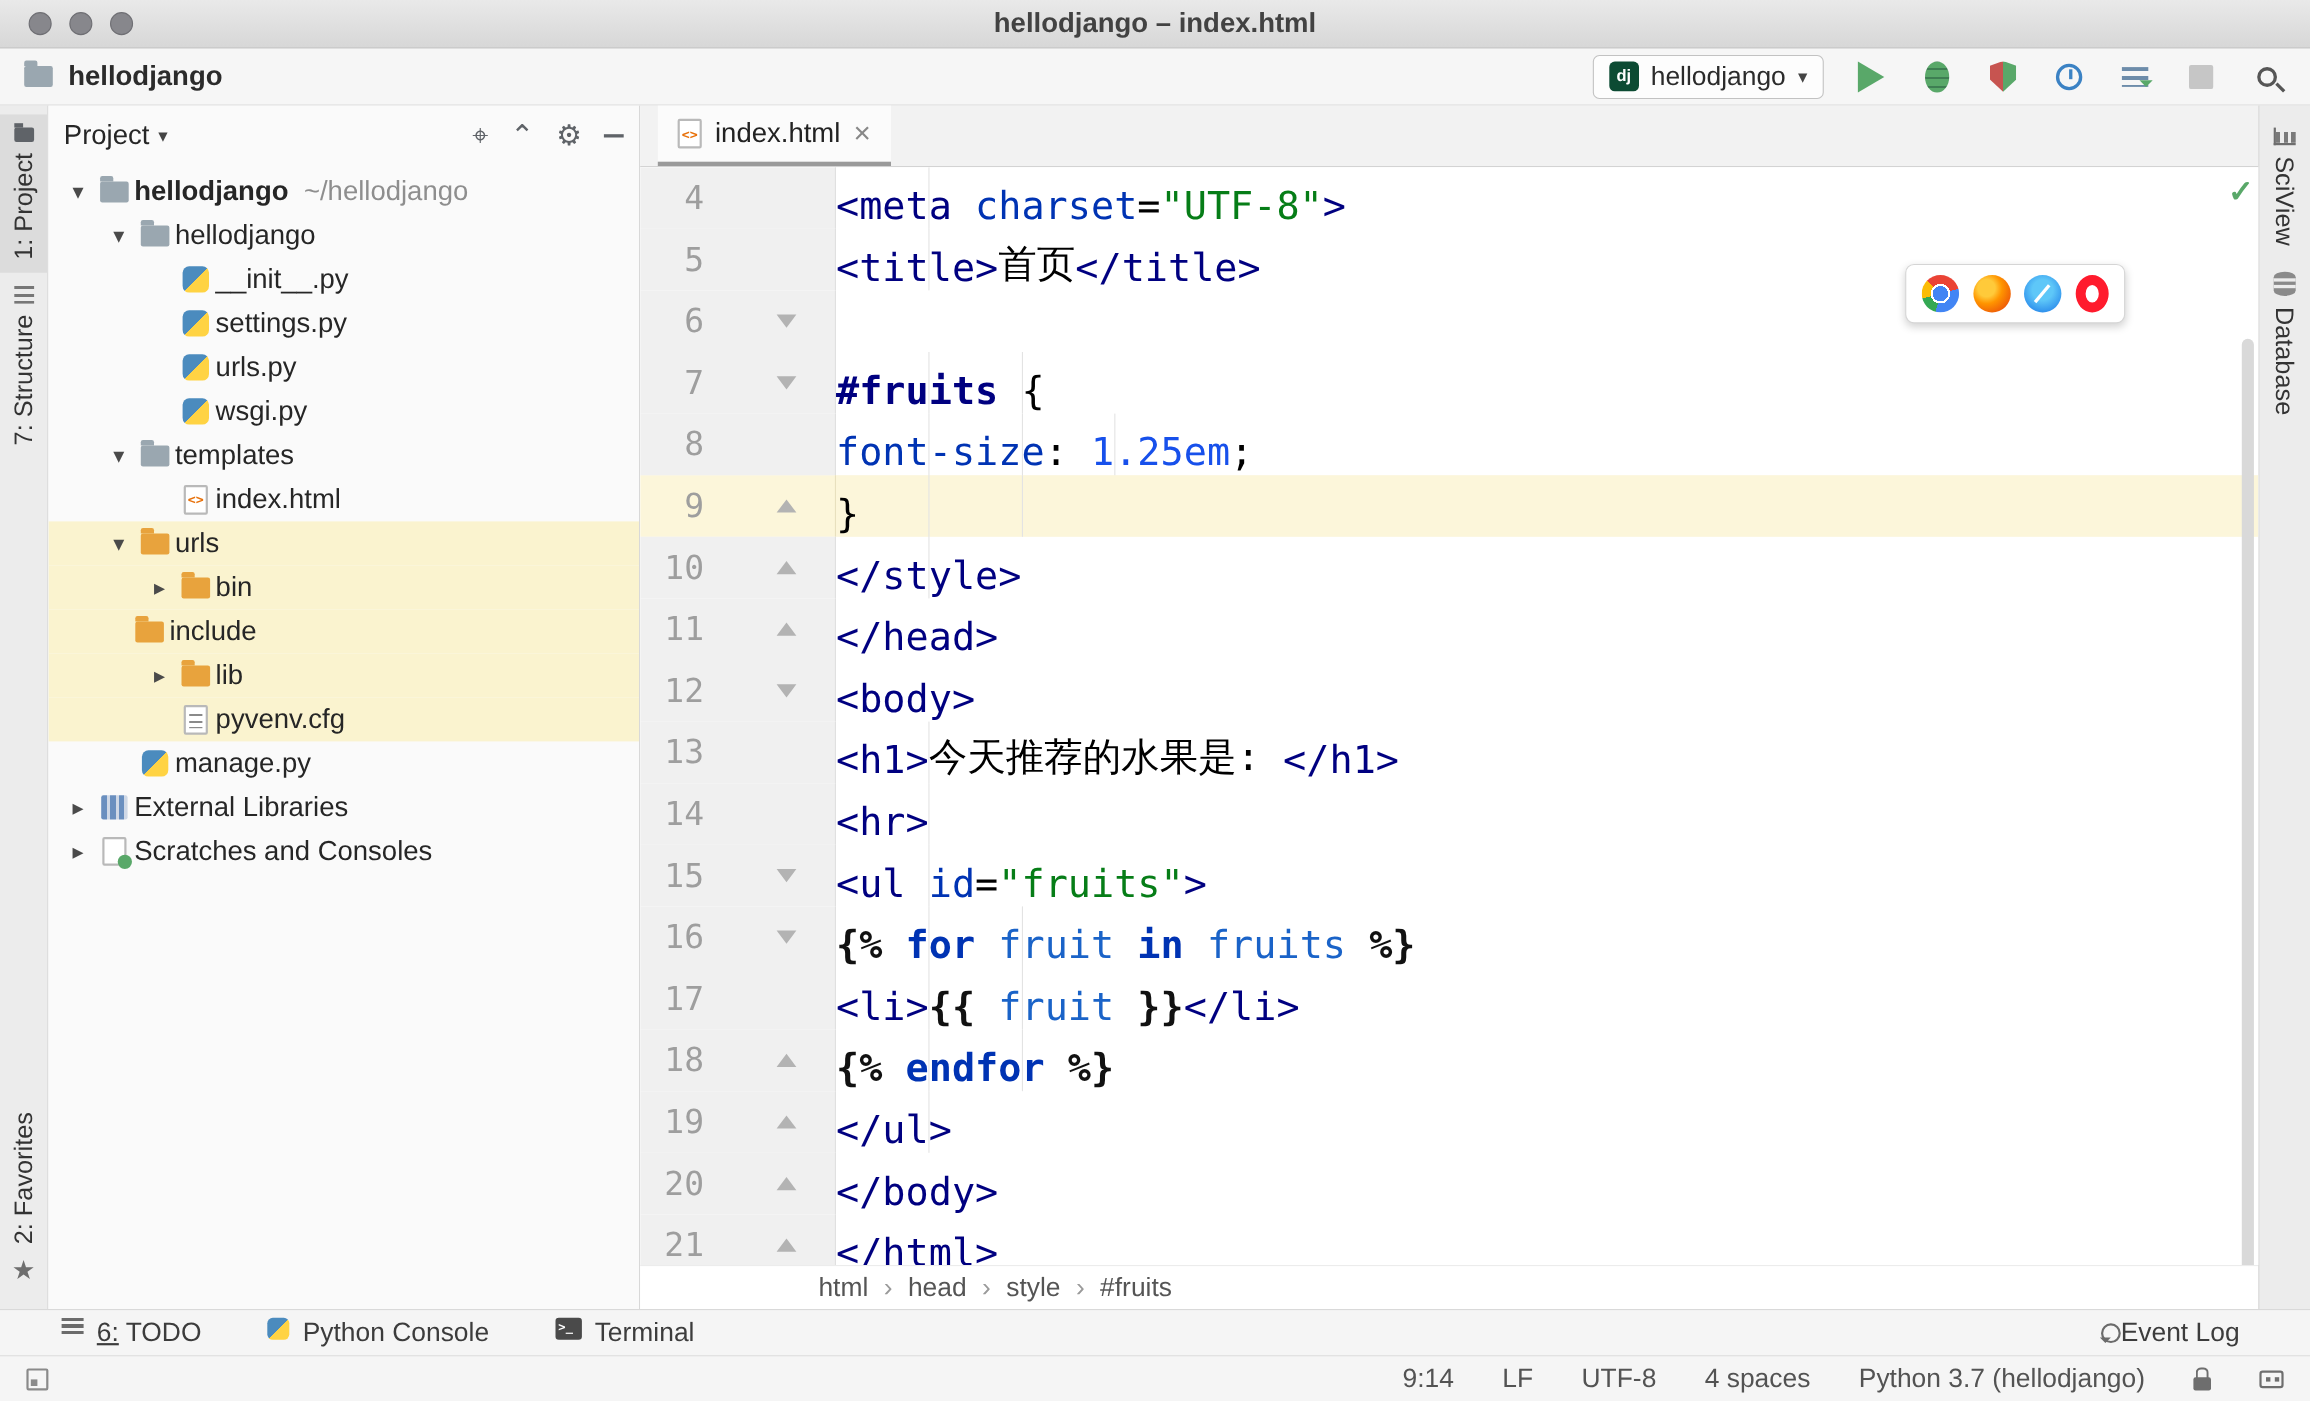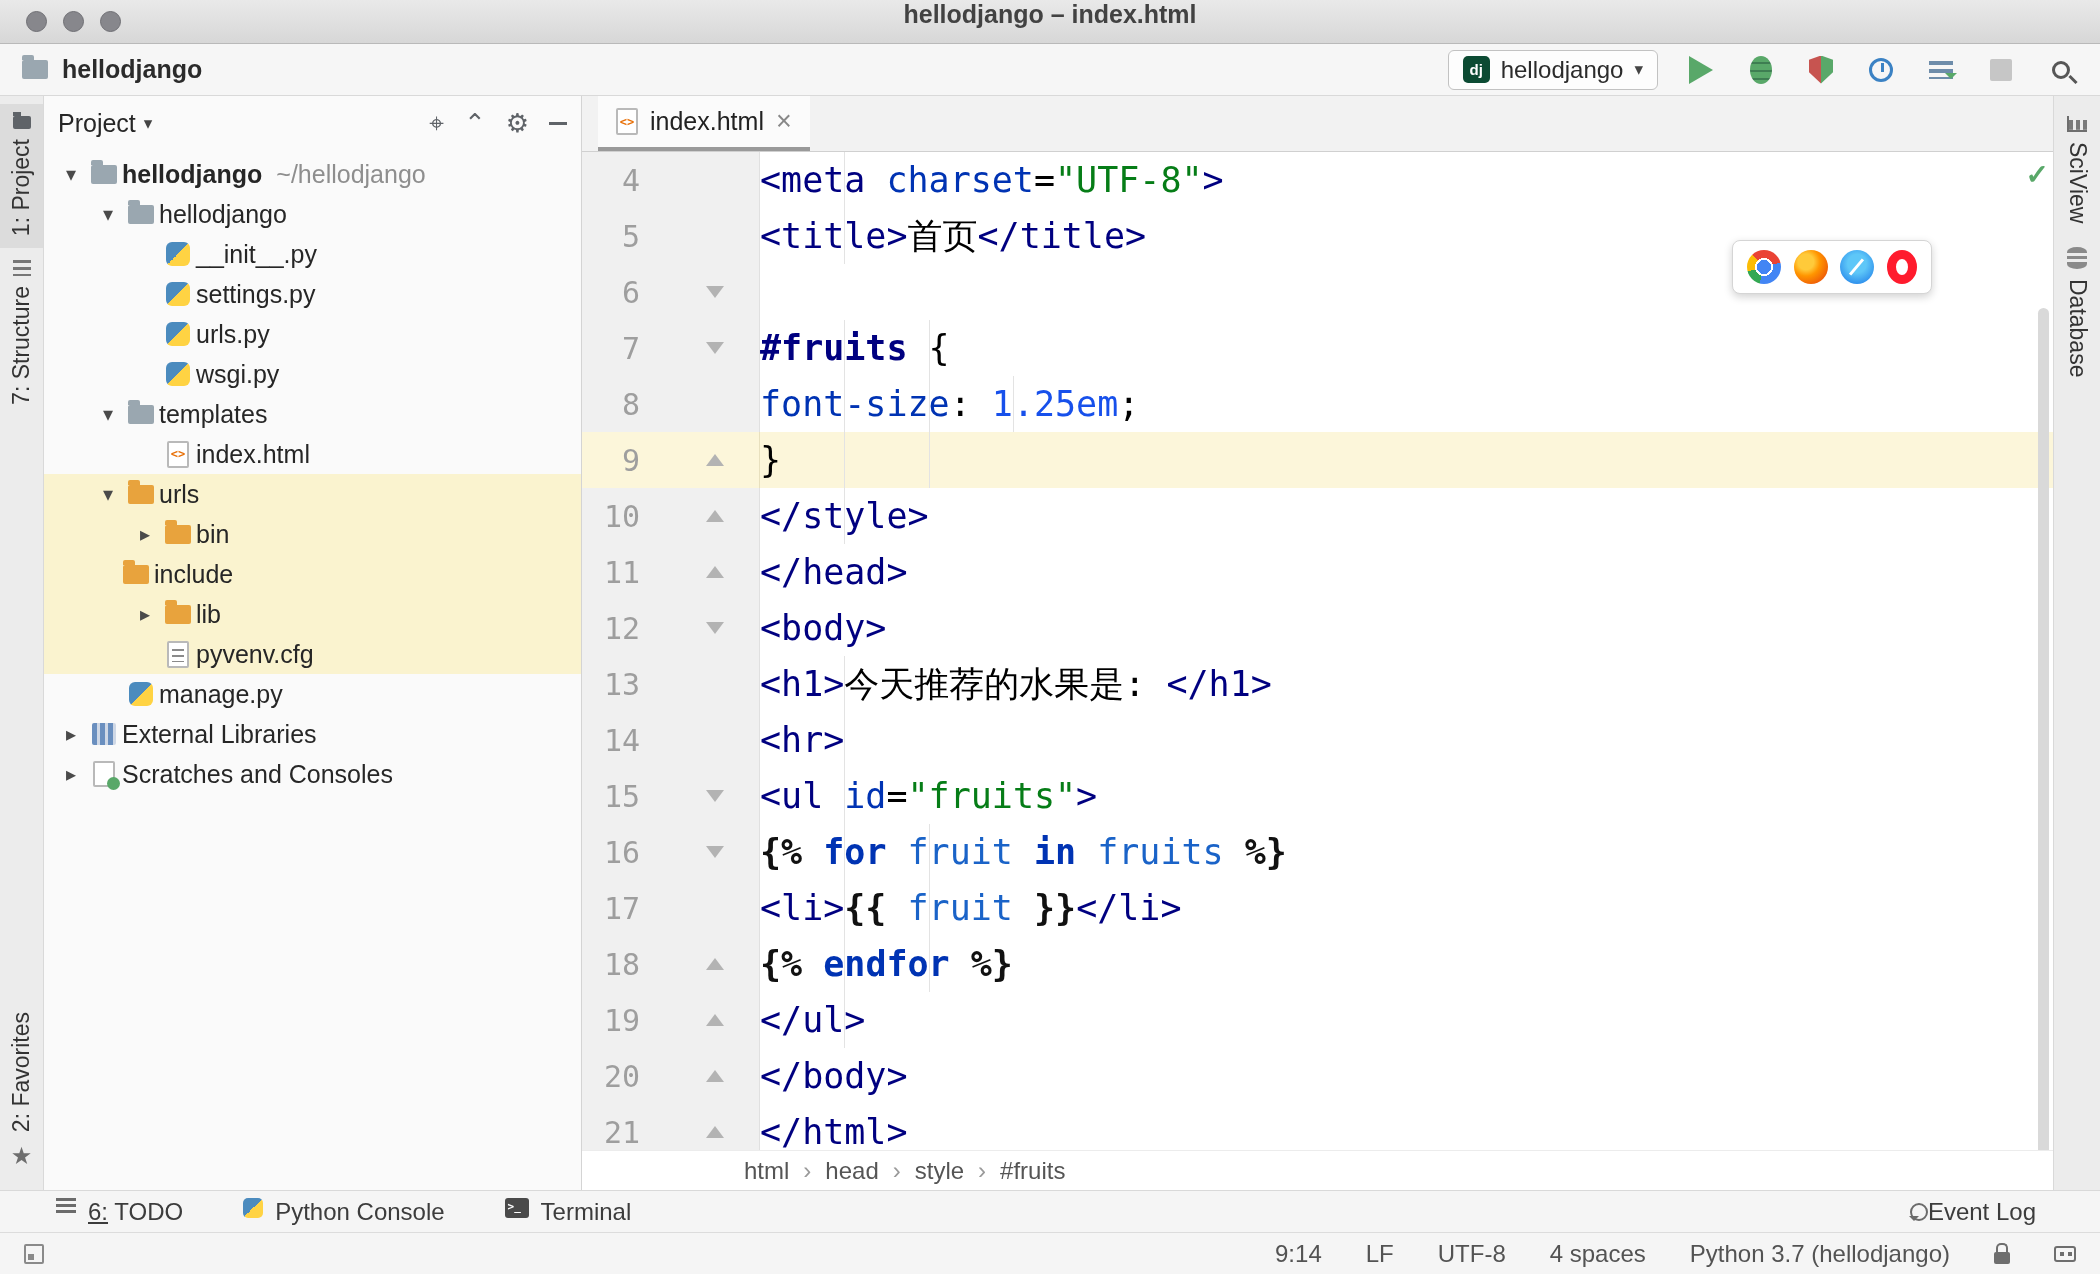--- a/index.html
+++ b/index.html
@@ -1,20 +1,20 @@
 <!DOCTYPE html>
 <html><head>
 <meta charset="utf-8">
 <style>
   *{box-sizing:border-box;margin:0;padding:0}
   html,body{width:2100px;height:1274px;overflow:hidden}
   body{font-family:"Liberation Sans",sans-serif;background:#fff;color:#222;font-size:24px;position:relative}
 
   
-  .titlebar{height:44px;background:linear-gradient(#e9e9e9,#d7d7d7);border-bottom:1px solid #b9b9b9;display:flex;align-items:flex-start;position:relative}
+  .titlebar{height:44px;background:linear-gradient(#e9e9e9,#d7d7d7);border-bottom:1px solid #b9b9b9;display:flex;align-items:center;position:relative}
   .lights{position:absolute;left:26px;top:0;bottom:0;display:flex;align-items:center;gap:16px}
   .light{width:21px;height:21px;border-radius:50%;background:#87878c;border:1px solid #6f6f74}
   .win-title{flex:1;text-align:center;font-size:25px;font-weight:bold;color:#424242}
 
   
   .toolbar{height:52px;background:#f6f6f6;border-bottom:1px solid #d9d9d9;display:flex;align-items:center;padding:0 22px;gap:14px}
   .tb-folder{width:26px;height:19px;background:#9aa7b0;border-radius:2px;position:relative}
   .tb-folder::before{content:"";position:absolute;top:-5px;left:0;width:12px;height:5px;background:#9aa7b0;border-radius:2px 2px 0 0}
   .tb-project{font-weight:bold;font-size:25px;color:#2b2b2b}
   .tb-right{margin-left:auto;display:flex;align-items:center;gap:26px}
@@ -85,21 +85,21 @@
   .editor-body{flex:1;position:relative;background:#fff;overflow:hidden}
   .code-line{display:flex;height:56px;align-items:center;font-family:"DejaVu Sans Mono",monospace;font-size:35px}
   .code-line.current{background:#fcf6da}
   .gutter{width:178px;flex:none;height:100%;background:#f0f0f0;border-right:1px solid #e0e0e0;display:flex;align-items:center}
   .code-line.current .gutter{background:transparent;border-right-color:#e8e0be}
   .lnum{width:58px;text-align:right;color:#9e9e9e;font-size:30px;flex:none}
   .foldcol{flex:1;position:relative;height:100%}
   .fm{position:absolute;left:66px;top:50%;transform:translateY(-50%);width:0;height:0;border-left:9px solid transparent;border-right:9px solid transparent}
   .fm.start{border-top:12px solid #b3b3b3}
   .fm.end{border-bottom:12px solid #b3b3b3}
-  .codetext{position:relative;flex:1;white-space:pre;height:100%;display:flex;align-items:center}
+  .codetext{position:relative;flex:1;white-space:pre;height:100%;display:flex;align-items:flex-end}
   .guide{position:absolute;top:0;bottom:0;width:1px;background:#e3e3e3}
   .t-tag{color:#000080}
   .t-attr{color:#0033b3}
   .t-str{color:#067d17}
   .t-kw{color:#0033b3;font-weight:bold}
   .t-var{color:#1a63c8}
   .t-num{color:#1750eb}
   .t-sel{color:#000080;font-weight:bold}
   .t-br{color:#111;font-weight:bold}
   .t-pl,.t-txt{color:#000}

